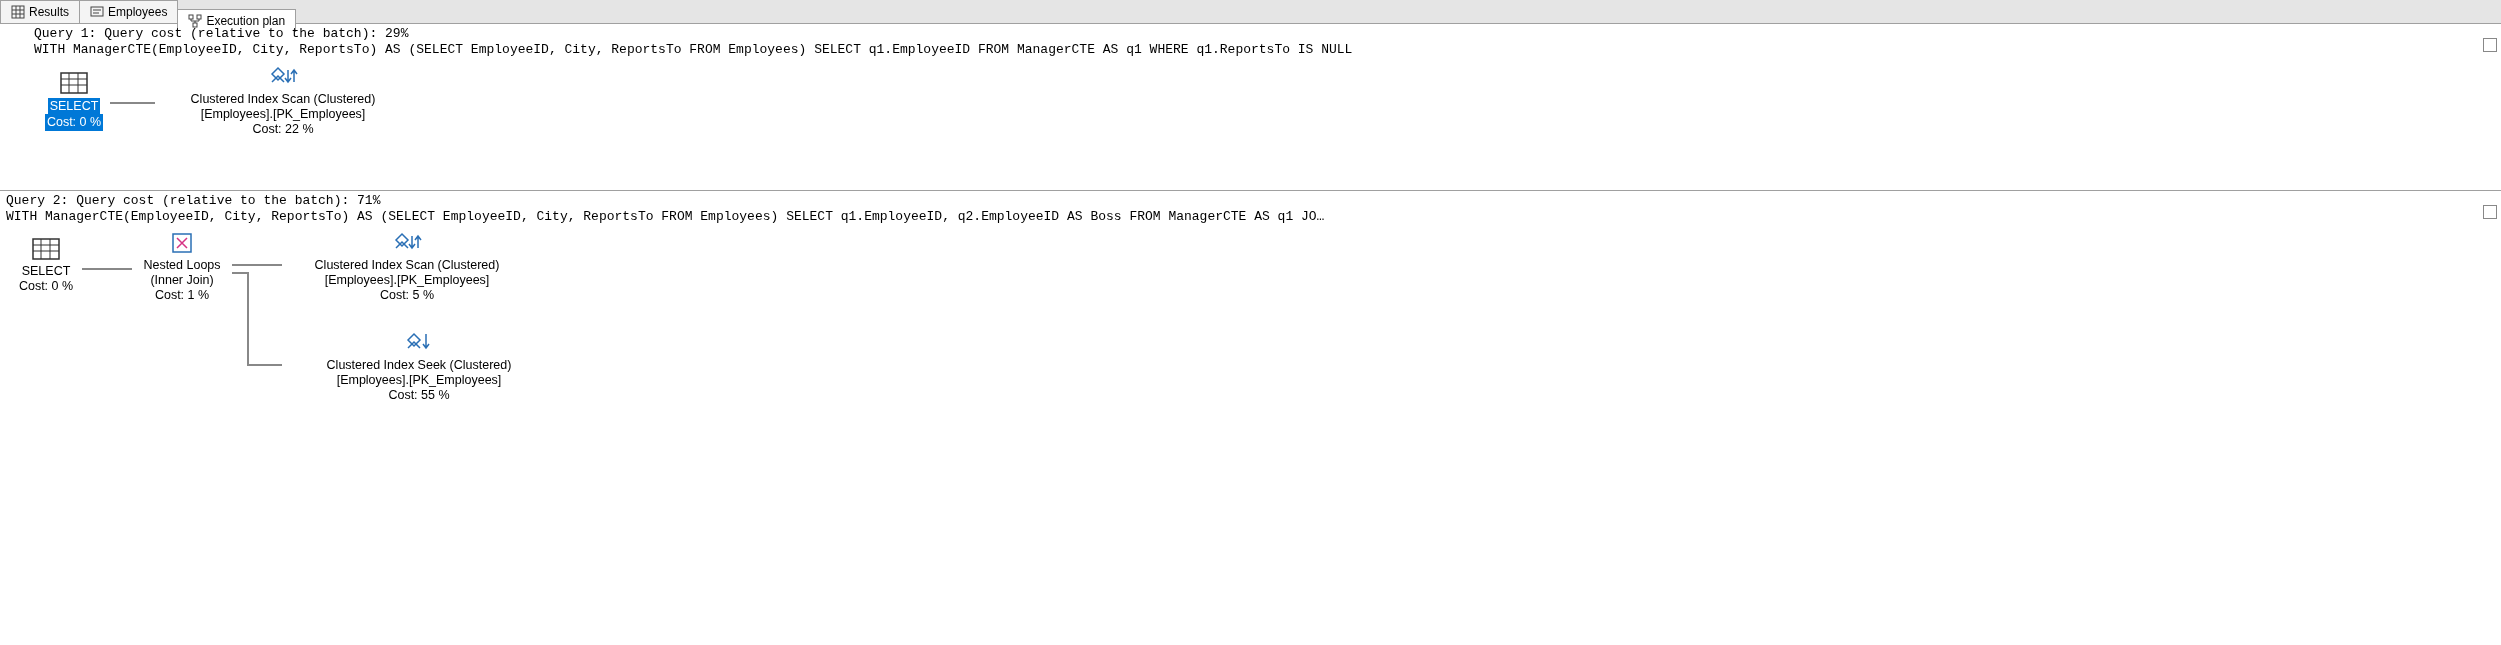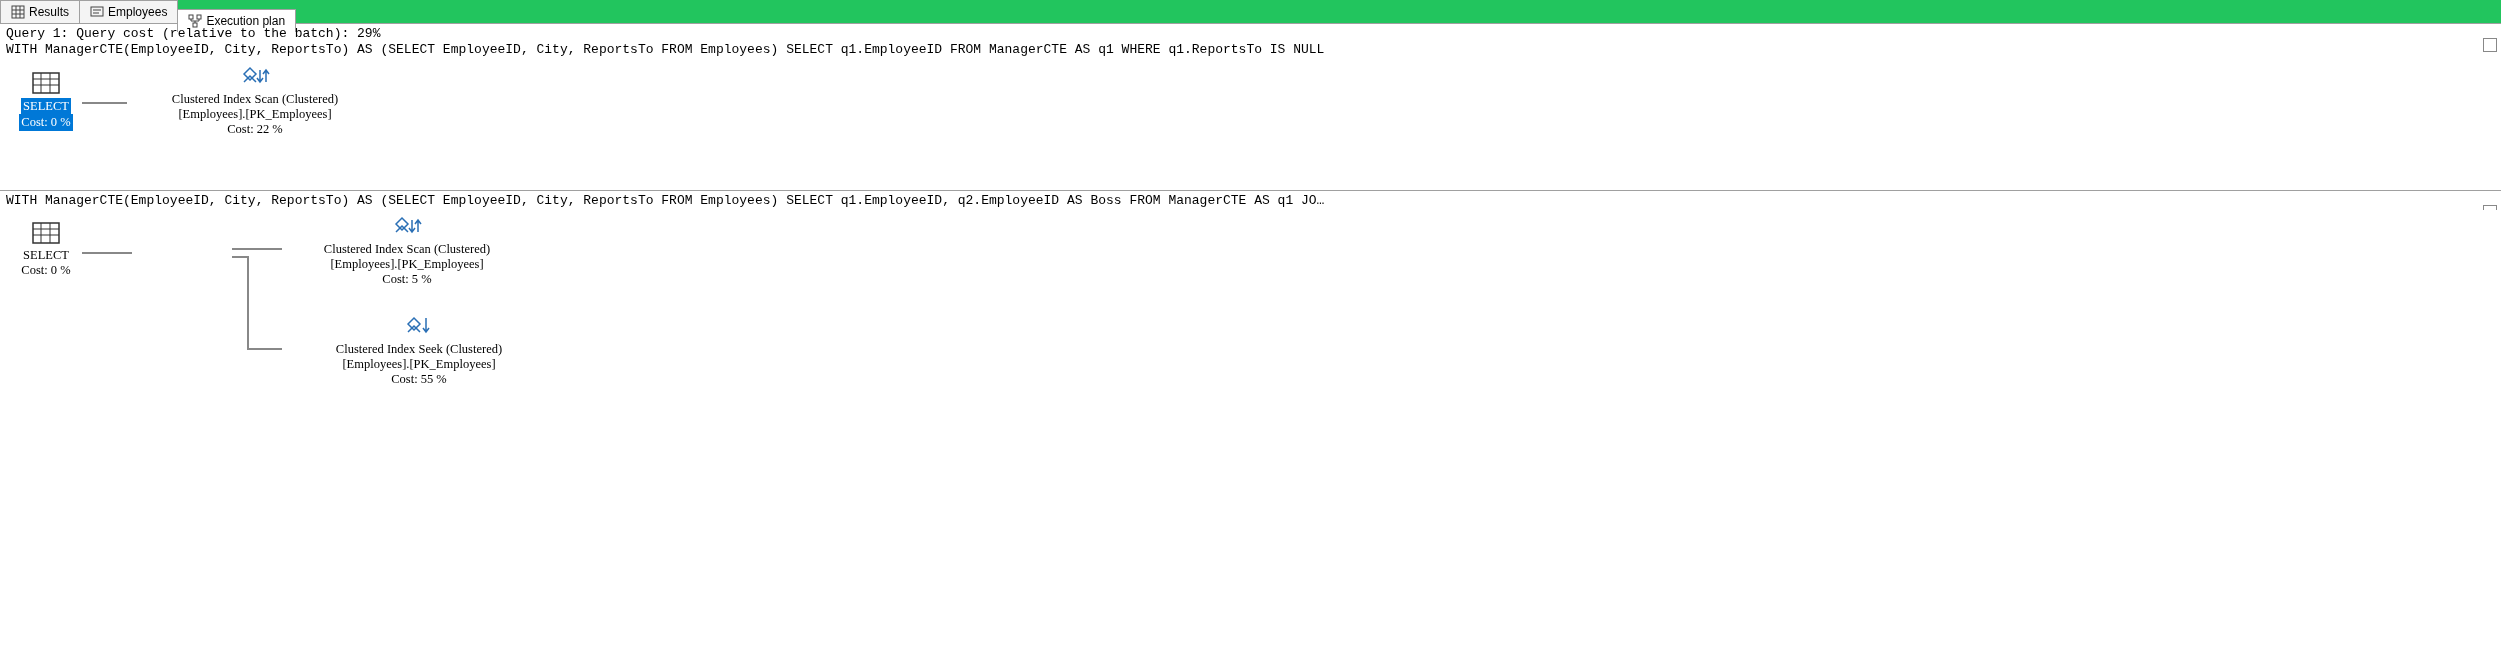--- a/index.html
+++ b/index.html
@@ -6,21 +6,21 @@
   body {
     margin: 0;
     font-family: "Consolas", "Courier New", monospace;
     font-size: 12px;
     background: #ffffff;
     color: #000000;
   }
   .tabs {
     display: flex;
     border-bottom: 1px solid #a0a0a0;
-    background: #22c55e;
+    background: #e5e5e5;
     font-family: "Segoe UI", Tahoma, sans-serif;
     font-size: 12px;
   }
   .tab {
     display: flex;
     align-items: center;
     gap: 4px;
     padding: 3px 10px;
     border: 1px solid #a0a0a0;
     border-bottom: none;
@@ -42,20 +42,21 @@
     justify-content: center;
   }
   .plan-area {
     background: #ffffff;
   }
   .query-block {
     border-top: 1px solid #a0a0a0;
   }
   .query-block:first-child {
     border-top: none;
+    padding-left: 28px;
   }
   .query-header {
     padding: 2px 6px 1px;
     line-height: 1.25;
     font-family: "Courier New", monospace;
     font-size: 13px;
     white-space: nowrap;
     overflow: hidden;
     position: relative;
   }
@@ -71,21 +72,21 @@
   .plan-canvas {
     position: relative;
     height: 130px;
   }
   .plan-canvas.tall {
     height: 220px;
   }
   .node {
     position: absolute;
     text-align: center;
-    font-family: Liberation Serif, serif;
+    font-family: Liberation Sans, sans-serif;
     font-size: 12.5px;
     line-height: 1.2;
   }
   .node-icon {
     display: block;
     margin: 0 auto 2px;
   }
   .selected-label {
     background: #0078d7;
     color: #ffffff;
@@ -172,39 +173,49 @@
         </svg>
         <div>Clustered Index Scan (Clustered)</div>
         <div>[Employees].[PK_Employees]</div>
         <div>Cost: 22 %</div>
       </div>
     </div>
   </div>
 
   <div class="query-block">
     <div class="query-header">
+      <div>Query 2: Query cost (relative to the batch): 71%</div>
       <div>WITH ManagerCTE(EmployeeID, City, ReportsTo) AS (SELECT EmployeeID, City, ReportsTo FROM Employees) SELECT q1.EmployeeID, q2.EmployeeID AS Boss FROM ManagerCTE AS q1 JO…</div>
       <div class="missing-index-box"></div>
     </div>
     <div class="plan-canvas tall">
 
       <div class="node" style="left:10px; top:10px; width:72px;">
         <svg class="node-icon" width="32" height="26">
           <rect x="3" y="3" width="26" height="20" fill="#fff" stroke="#333" stroke-width="1.5"></rect>
           <line x1="3" y1="9" x2="29" y2="9" stroke="#333" stroke-width="1"></line>
           <line x1="3" y1="15" x2="29" y2="15" stroke="#333" stroke-width="1"></line>
           <line x1="11" y1="3" x2="11" y2="23" stroke="#333" stroke-width="1"></line>
           <line x1="20" y1="3" x2="20" y2="23" stroke="#333" stroke-width="1"></line>
         </svg>
         <div>SELECT</div>
         <div>Cost: 0 %</div>
       </div>
 
       <div class="connector" style="left:82px; top:42px; width:50px; height:2px;"></div>
 
+      <div class="node" style="left:132px; top:4px; width:100px;">
+        <svg class="node-icon" width="26" height="26">
+          <rect x="4" y="4" width="18" height="18" fill="#fff" stroke="#2a6fb5" stroke-width="1.5"></rect>
+          <path d="M8 8 L18 18 M18 8 L8 18" stroke="#d63384" stroke-width="1.5"></path>
+        </svg>
+        <div>Nested Loops</div>
+        <div>(Inner Join)</div>
+        <div>Cost: 1 %</div>
+      </div>
 
       <div class="connector" style="left:232px; top:38px; width:50px; height:2px;"></div>
 
       <div class="connector" style="left:232px; top:46px; width:15px; height:2px;"></div>
       <div class="connector" style="left:247px; top:46px; width:2px; height:94px;"></div>
       <div class="connector" style="left:247px; top:138px; width:35px; height:2px;"></div>
 
       <div class="node" style="left:282px; top:4px; width:250px;">
         <svg class="node-icon" width="30" height="26">
           <path d="M4 10 L10 4 L16 10 L10 16 Z" fill="#fff" stroke="#2a6fb5" stroke-width="1.5"></path>

